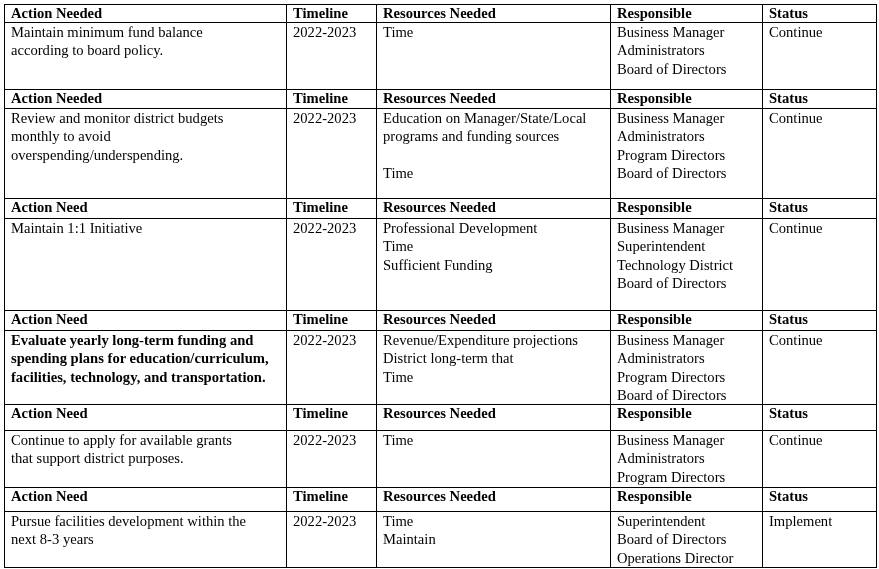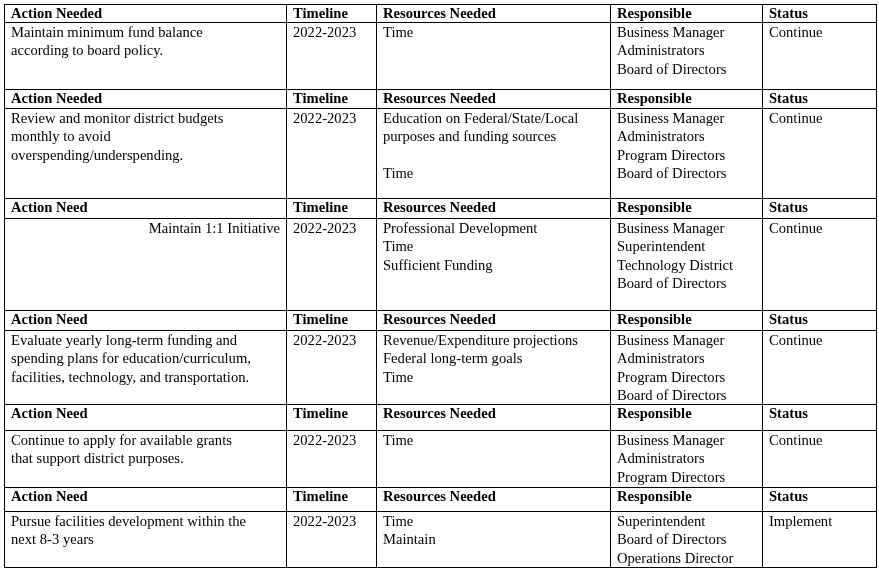--- a/index.html
+++ b/index.html
@@ -53,42 +53,42 @@
         <td style="height: 18px;">Status</td>
       </tr>
       <tr>
         <td style="height: 89px;">
           <span class="line">Review and monitor district budgets</span>
           <span class="line">monthly to avoid</span>
           <span class="line">overspending/underspending.</span>
         </td>
         <td>2022-2023</td>
         <td style="height: 89px;">
-          <span class="line">Education on Federal/State/Local</span>
-          <span class="line">purposes and funding sources</span>
+          <span class="line">Education on Manager/State/Local</span>
+          <span class="line">programs and funding sources</span>
           <span class="gap"></span>
           <span class="line">Time</span>
         </td>
         <td style="height: 89px;">
           <span class="line">Business Manager</span>
           <span class="line">Administrators</span>
           <span class="line">Program Directors</span>
           <span class="line">Board of Directors</span>
         </td>
         <td>Continue</td>
       </tr>
       <tr class="hdr">
         <td style="height: 19px;">Action Need</td>
         <td style="height: 19px;">Timeline</td>
         <td style="height: 19px;">Resources Needed</td>
         <td style="height: 19px;">Responsible</td>
         <td style="height: 19px;">Status</td>
       </tr>
       <tr>
-        <td style="height: 91px; text-align: right;">
+        <td style="height: 91px;">
           <span class="line">Maintain 1:1 Initiative</span>
         </td>
         <td>2022-2023</td>
         <td style="height: 91px;">
           <span class="line">Professional Development</span>
           <span class="line">Time</span>
           <span class="line">Sufficient Funding</span>
         </td>
         <td style="height: 91px;">
           <span class="line">Business Manager</span>
@@ -99,29 +99,29 @@
         <td>Continue</td>
       </tr>
       <tr class="hdr">
         <td style="height: 19px;">Action Need</td>
         <td style="height: 19px;">Timeline</td>
         <td style="height: 19px;">Resources Needed</td>
         <td style="height: 19px;">Responsible</td>
         <td style="height: 19px;">Status</td>
       </tr>
       <tr>
-        <td style="height: 71px;">
+        <td style="height: 71px; font-weight: bold;">
           <span class="line">Evaluate yearly long-term funding and</span>
           <span class="line">spending plans for education/curriculum,</span>
           <span class="line">facilities, technology, and transportation.</span>
         </td>
         <td>2022-2023</td>
         <td style="height: 71px;">
           <span class="line">Revenue/Expenditure projections</span>
-          <span class="line">Federal long-term goals</span>
+          <span class="line">District long-term that</span>
           <span class="line">Time</span>
         </td>
         <td style="height: 71px;">
           <span class="line">Business Manager</span>
           <span class="line">Administrators</span>
           <span class="line">Program Directors</span>
           <span class="line">Board of Directors</span>
         </td>
         <td>Continue</td>
       </tr>

